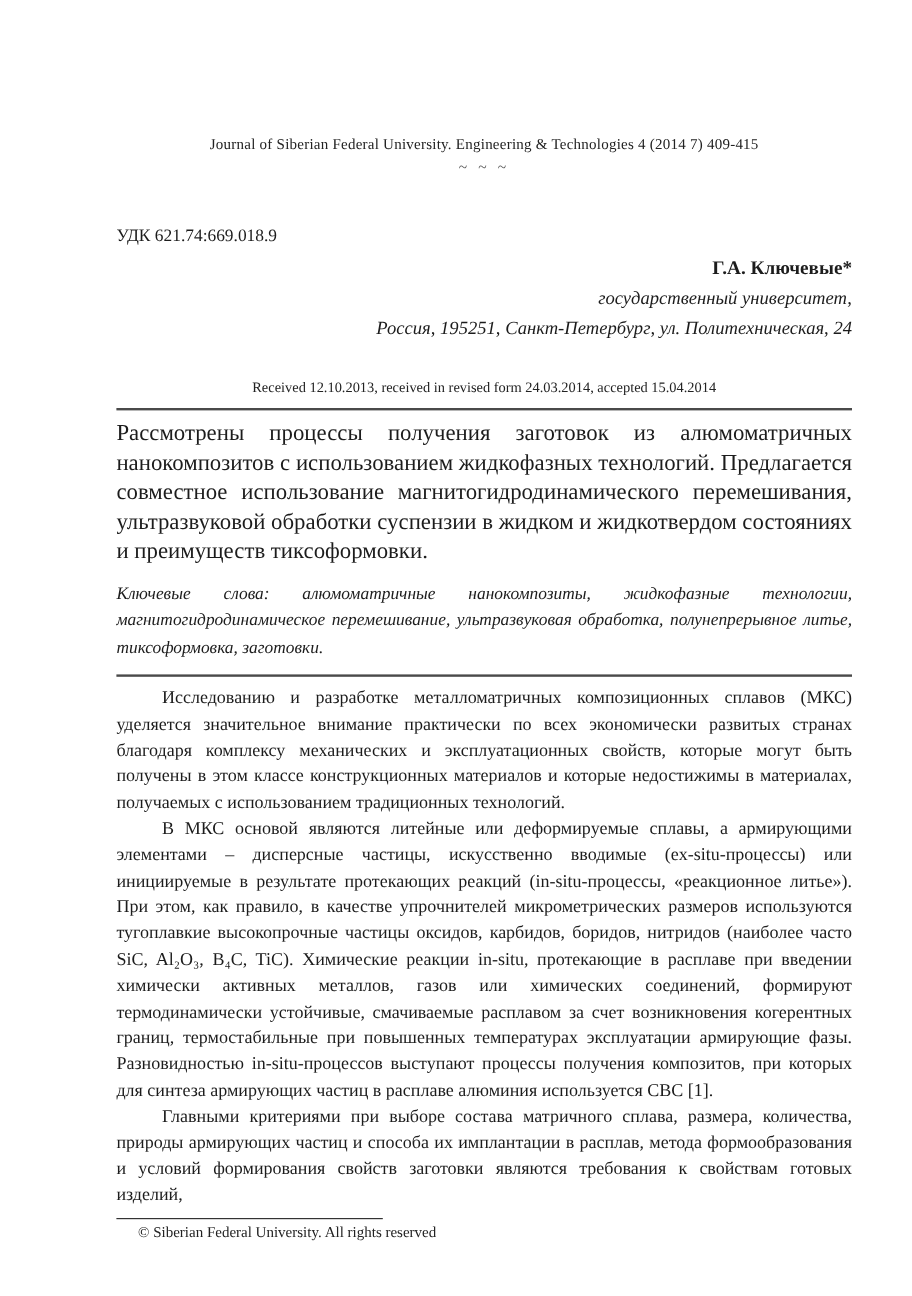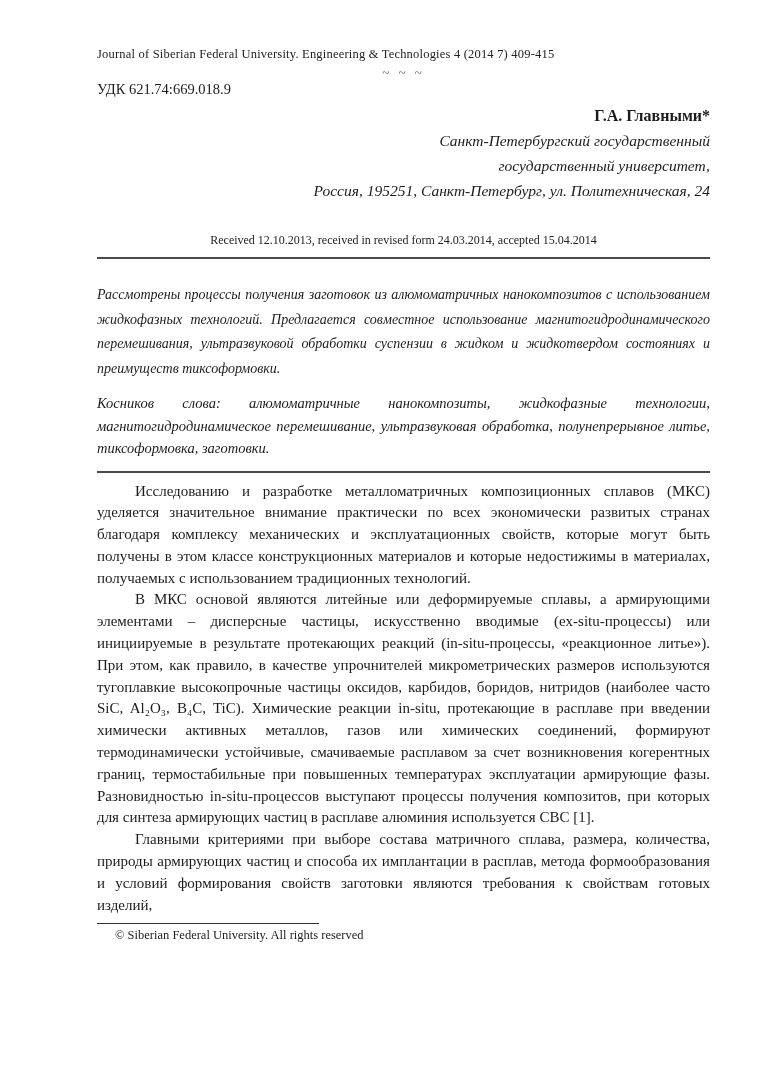--- a/index.html
+++ b/index.html
@@ -12,33 +12,35 @@
     width: 760px;
     height: 1080px;
     background: #ffffff;
     color: #1c1c1c;
     font-family: "Liberation Serif", "DejaVu Serif", serif;
     box-sizing: border-box;
     padding: 0 50px 0 97px;
     overflow: hidden;
   }
   .journal-header {
-    padding-top: 47px;
+    padding-top: 113px;
+    text-align: center;
     font-size: 12.5px;
     letter-spacing: 0.2px;
     color: #222;
   }
   .separator {
     text-align: center;
     font-size: 13px;
     color: #555;
     margin-top: 3px;
     letter-spacing: 3px;
   }
   .udk {
+    margin-top: 42px;
     font-size: 14.5px;
   }
   .title {
     margin-top: 25px;
     font-size: 20px;
     font-weight: bold;
     line-height: 35px;
     letter-spacing: 0.2px;
   }
   .author-name {
@@ -61,23 +63,22 @@
     color: #222;
   }
   .rule {
     border: none;
     border-top: 2px solid #4a4a4a;
     margin: 0;
   }
   .rule-top { margin-top: 9px; }
   .rule-bottom { margin-top: 11px; }
   .abstract {
-    margin-top: 24px;
-    font-style: italic;
-    font-size: 14px;
+    margin-top: 8px;
+    font-size: 19px;
     line-height: 24.5px;
     text-align: justify;
   }
   .keywords {
     margin-top: 11px;
     font-style: italic;
     font-size: 14.5px;
     line-height: 22.5px;
     text-align: justify;
   }
@@ -113,35 +114,34 @@
 
 <div class="page">
 
   <div class="journal-header">Journal of Siberian Federal University. Engineering &amp; Technologies 4 (2014 7) 409-415</div>
 
   <div class="separator">~ ~ ~</div>
 
   <div class="udk">УДК 621.74:669.018.9</div>
 
 
-  <div class="author-name">Г.А. Главными*</div>
+  <div class="author-name">Г.А. Ключевые*</div>
 
   <div class="affiliation">
-    <div>Санкт-Петербургский государственный</div>
     <div>государственный университет,</div>
     <div>Россия, 195251, Санкт-Петербург, ул. Политехническая, 24</div>
   </div>
 
   <div class="received">Received 12.10.2013, received in revised form 24.03.2014, accepted 15.04.2014</div>
 
   <hr class="rule rule-top">
 
   <div class="abstract">Рассмотрены процессы получения заготовок из алюмоматричных нанокомпозитов с использованием жидкофазных технологий. Предлагается совместное использование магнитогидродинамического перемешивания, ультразвуковой обработки суспензии в жидком и жидкотвердом состояниях и преимуществ тиксоформовки.</div>
 
-  <div class="keywords">Косников слова: алюмоматричные нанокомпозиты, жидкофазные технологии, магнитогидродинамическое перемешивание, ультразвуковая обработка, полунепрерывное литье, тиксоформовка, заготовки.</div>
+  <div class="keywords">Ключевые слова: алюмоматричные нанокомпозиты, жидкофазные технологии, магнитогидродинамическое перемешивание, ультразвуковая обработка, полунепрерывное литье, тиксоформовка, заготовки.</div>
 
   <hr class="rule rule-bottom">
 
   <div class="body-text">
     <p>Исследованию и разработке металломатричных композиционных сплавов (МКС) уделяется значительное внимание практически по всех экономически развитых странах благодаря комплексу механических и эксплуатационных свойств, которые могут быть получены в этом классе конструкционных материалов и которые недостижимы в материалах, получаемых с использованием традиционных технологий.</p>
     <p>В МКС основой являются литейные или деформируемые сплавы, а армирующими элементами – дисперсные частицы, искусственно вводимые (ex-situ-процессы) или инициируемые в результате протекающих реакций (in-situ-процессы, «реакционное литье»). При этом, как правило, в качестве упрочнителей микрометрических размеров используются тугоплавкие высокопрочные частицы оксидов, карбидов, боридов, нитридов (наиболее часто SiC, Al₂O₃, B₄C, TiC). Химические реакции in-situ, протекающие в расплаве при введении химически активных металлов, газов или химических соединений, формируют термодинамически устойчивые, смачиваемые расплавом за счет возникновения когерентных границ, термостабильные при повышенных температурах эксплуатации армирующие фазы. Разновидностью in-situ-процессов выступают процессы получения композитов, при которых для синтеза армирующих частиц в расплаве алюминия используется СВС [1].</p>
     <p>Главными критериями при выборе состава матричного сплава, размера, количества, природы армирующих частиц и способа их имплантации в расплав, метода формообразования и условий формирования свойств заготовки являются требования к свойствам готовых изделий,</p>
   </div>
 
   <div class="footnote">

